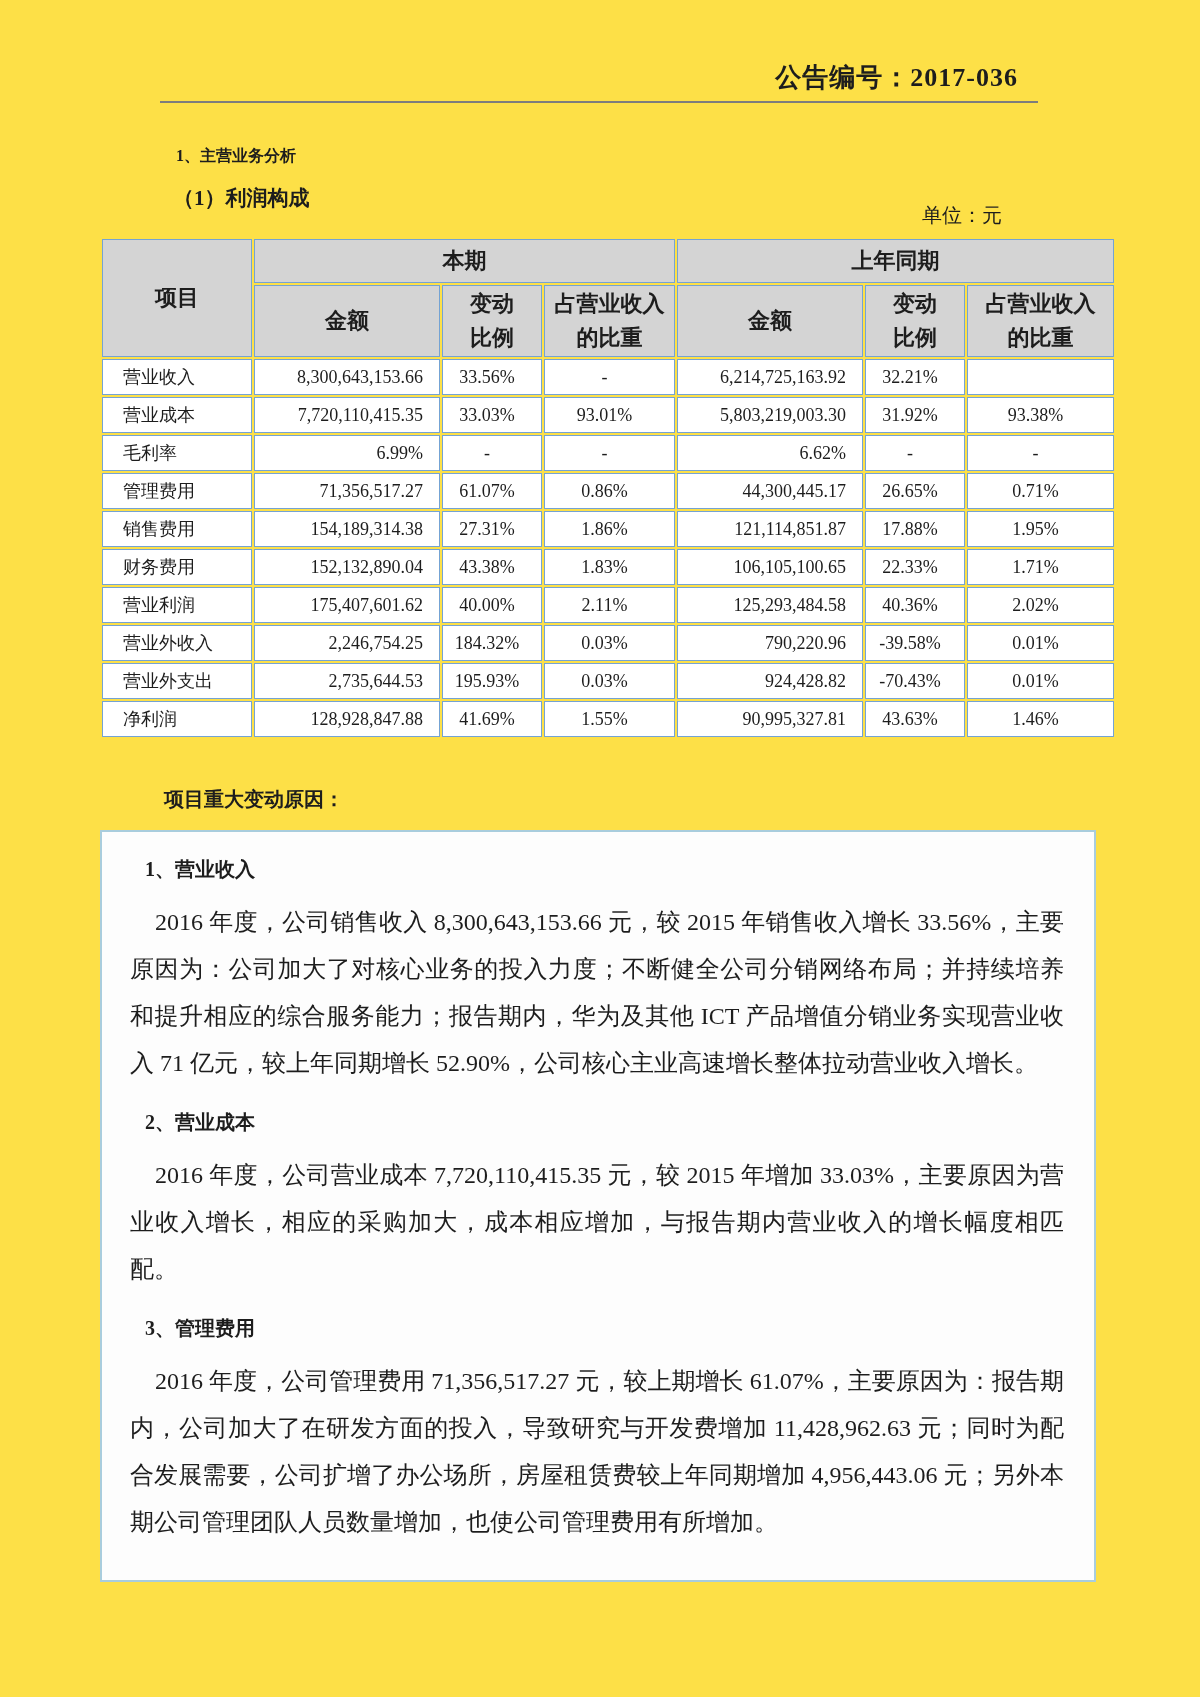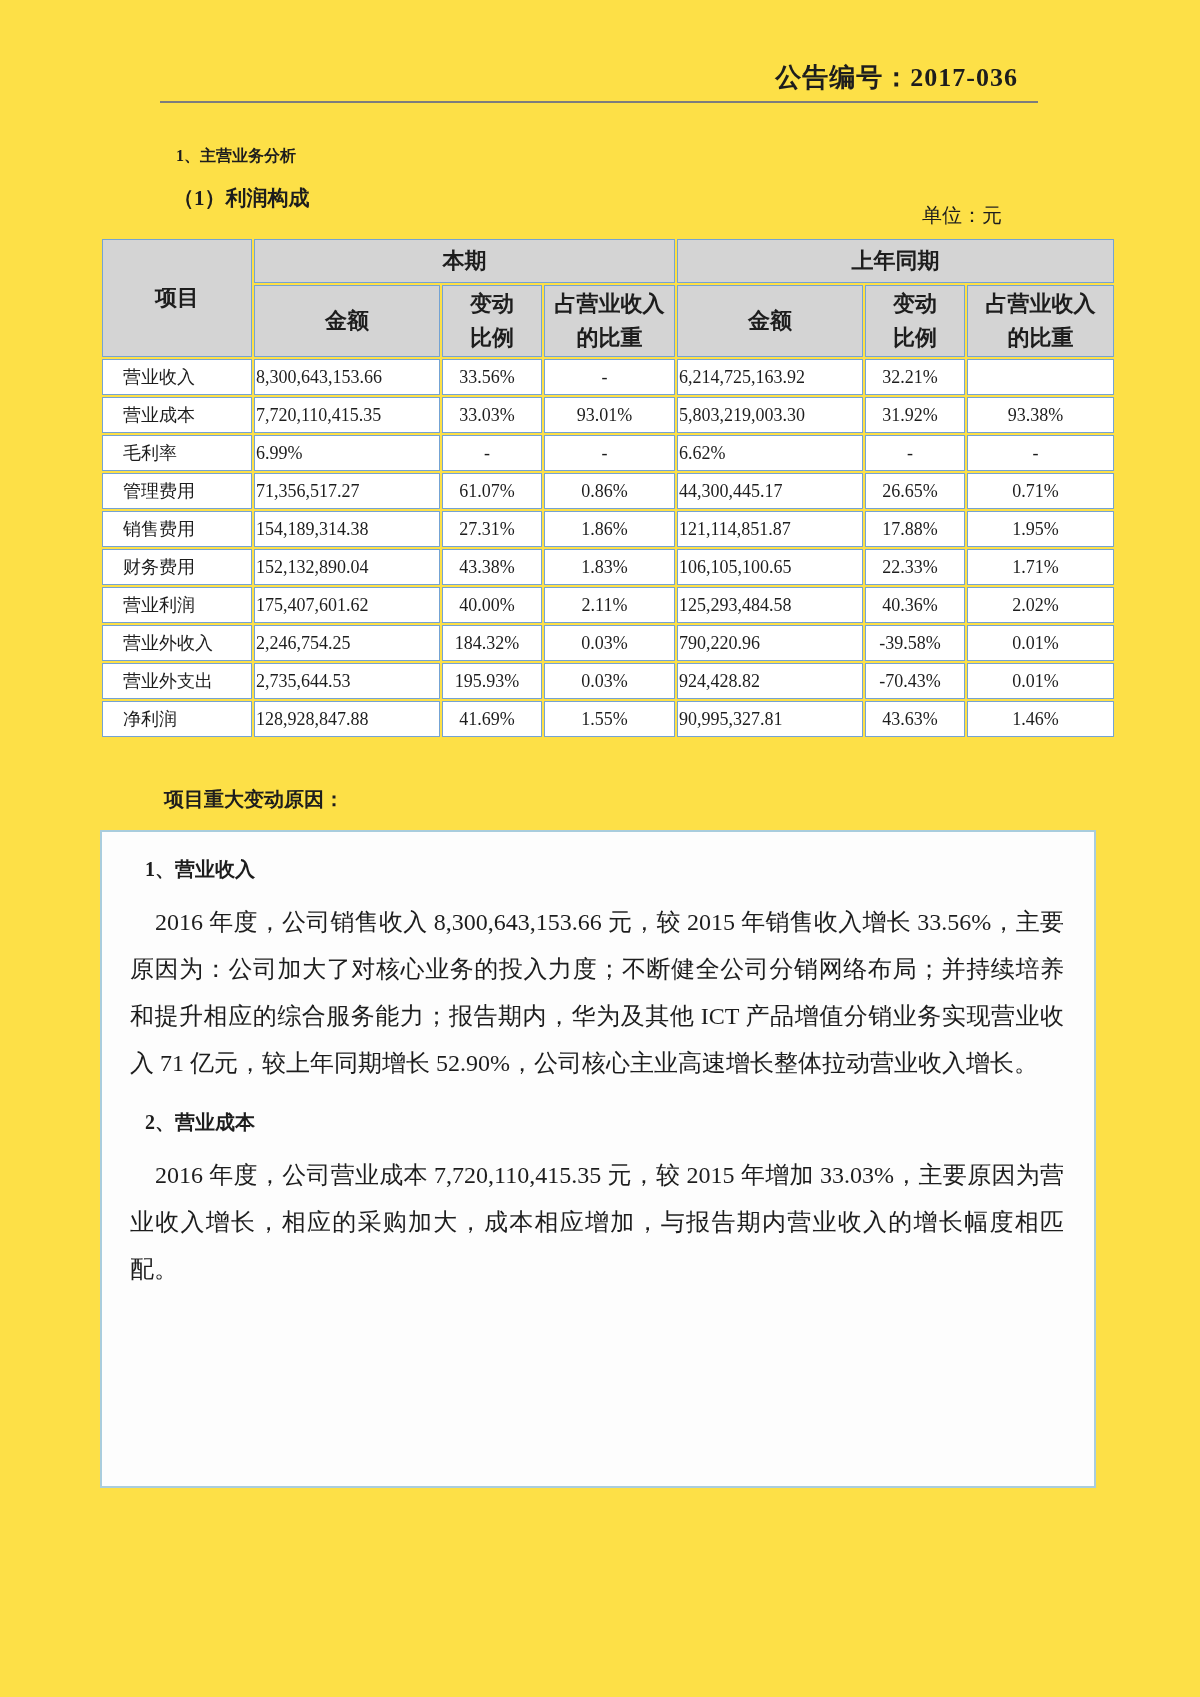--- a/index.html
+++ b/index.html
@@ -74,21 +74,21 @@
   }
   .hrow1 th { height: 40px; }
   .hrow2 th { height: 56px; }
   .profit-table tbody td {
     background: #ffffff;
     height: 32px;
     font-size: 18px;
     vertical-align: middle;
   }
   td.c-item { text-align: left; padding-left: 20px; font-size: 19px; }
-  td.c-amt  { padding-right: 33px; }
+  td.c-amt  { text-align: right; padding-right: 16px; }
   td.c-pct  { text-align: center; padding-right: 11px; }
   .w2 { display: inline-block; width: 2.4em; }
   .w5 { display: inline-block; width: 5.3em; }
   .reasons-heading {
     position: absolute;
     top: 786px;
     left: 164px;
     font-size: 20px;
     font-weight: bold;
   }
@@ -252,15 +252,19 @@
 
   <div class="reasons-box">
     <div class="reason-section">
         <div class="reason-title">1、营业收入</div>
         <p class="reason-body">2016 年度，公司销售收入 8,300,643,153.66 元，较 2015 年销售收入增长 33.56%，主要原因为：公司加大了对核心业务的投入力度；不断健全公司分销网络布局；并持续培养和提升相应的综合服务能力；报告期内，华为及其他 ICT 产品增值分销业务实现营业收入 71 亿元，较上年同期增长 52.90%，公司核心主业高速增长整体拉动营业收入增长。</p>
       </div>
       <div class="reason-section">
         <div class="reason-title">2、营业成本</div>
         <p class="reason-body">2016 年度，公司营业成本 7,720,110,415.35 元，较 2015 年增加 33.03%，主要原因为营业收入增长，相应的采购加大，成本相应增加，与报告期内营业收入的增长幅度相匹配。</p>
       </div>
+      <div class="reason-section">
+        <div class="reason-title">3、管理费用</div>
+        <p class="reason-body">2016 年度，公司管理费用 71,356,517.27 元，较上期增长 61.07%，主要原因为：报告期内，公司加大了在研发方面的投入，导致研究与开发费增加 11,428,962.63 元；同时为配合发展需要，公司扩增了办公场所，房屋租赁费较上年同期增加 4,956,443.06 元；另外本期公司管理团队人员数量增加，也使公司管理费用有所增加。</p>
+      </div>
   </div>
 
 </div>
 
 </body></html>

